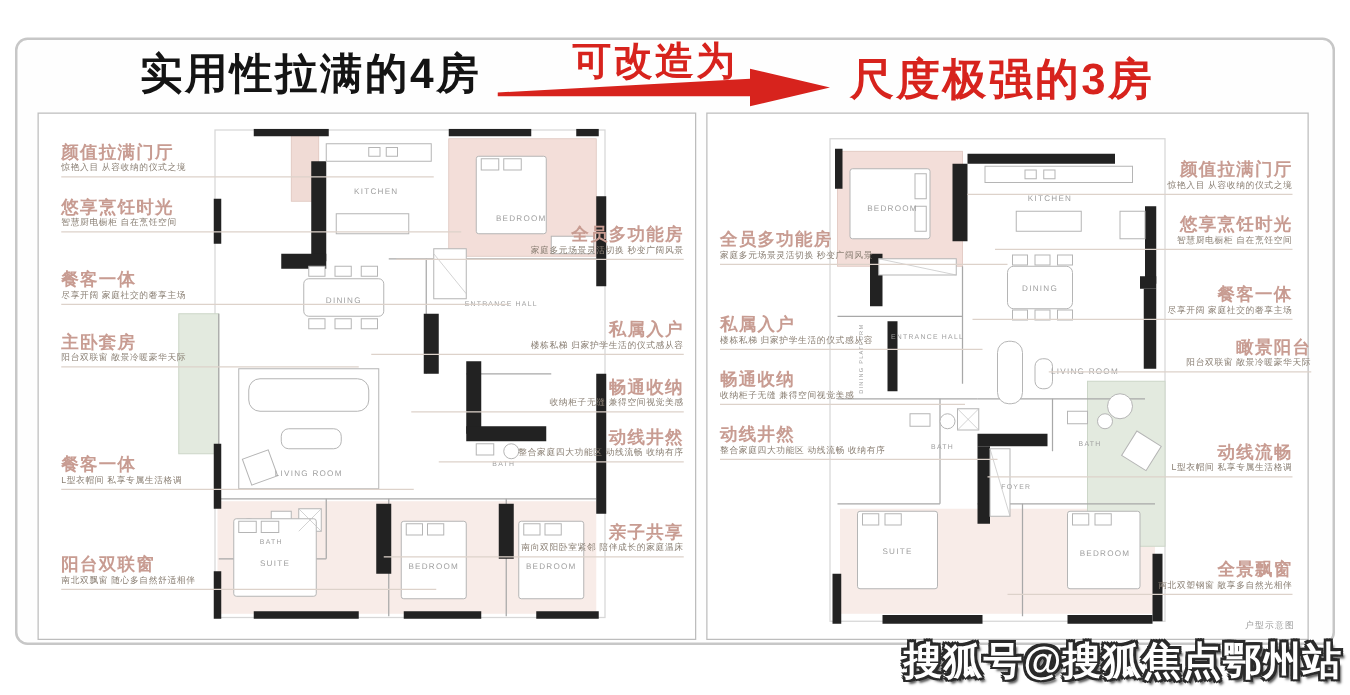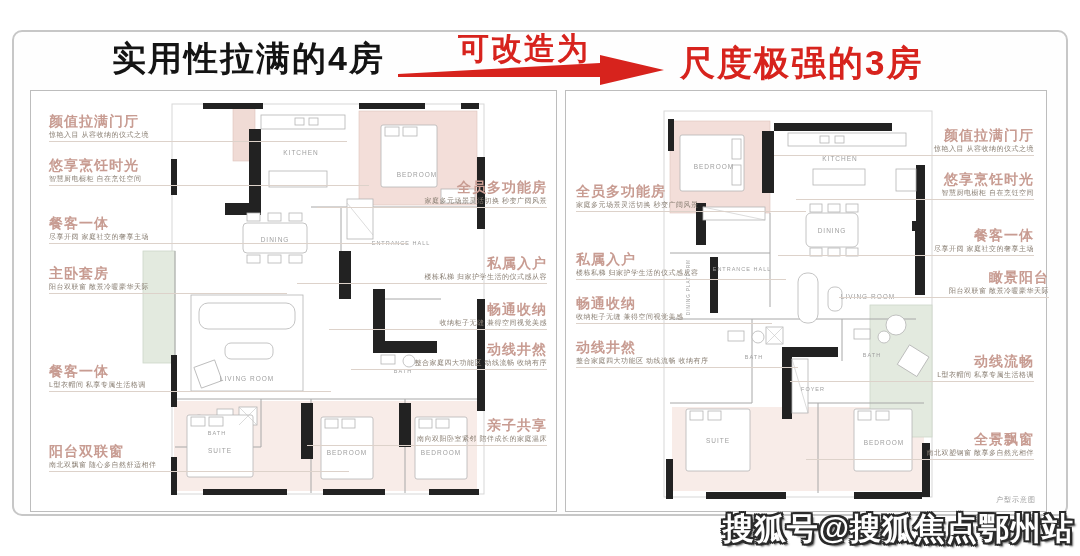--- a/index.html
+++ b/index.html
@@ -355,21 +355,21 @@
   <div class="ann ar" style="left:315px;top:178px">
     <div class="ann-t">瞰景阳台</div>
     <div class="ann-d">阳台双联窗 敞景冷暖豪华天际</div>
     <i class="ldr" style="width:210px"></i>
   </div>
   <div class="ann ar" style="left:300px;top:262px">
     <div class="ann-t">动线流畅</div>
     <div class="ann-d">L型衣帽间 私享专属生活格调</div>
     <i class="ldr" style="width:244px"></i>
   </div>
-  <div class="ann ar" style="left:300px;top:340px">
+  <div class="ann ar" style="left:300px;top:356px">
     <div class="ann-t">全景飘窗</div>
     <div class="ann-d">南北双塑钢窗 敞享多自然光相伴</div>
     <i class="ldr" style="width:228px"></i>
   </div>
 
   <div class="footnote">户型示意图</div>
 </div>
 
 <div class="watermark">搜狐号@搜狐焦点鄂州站</div>
 

